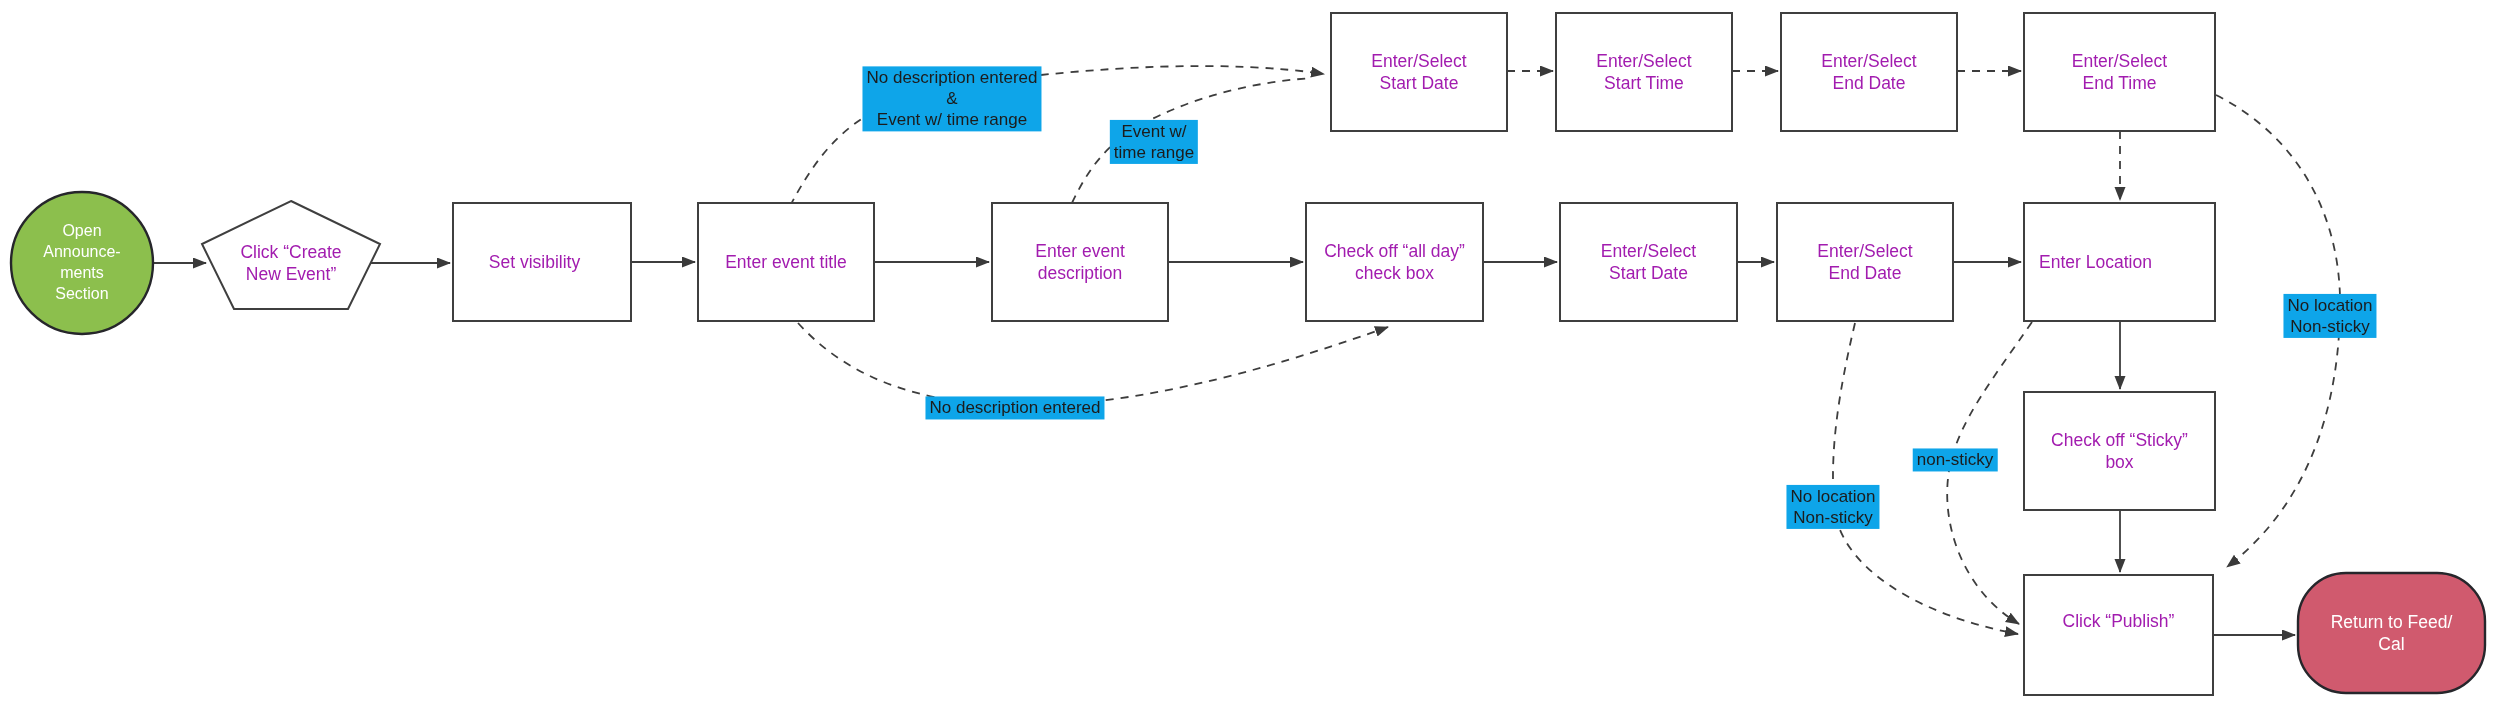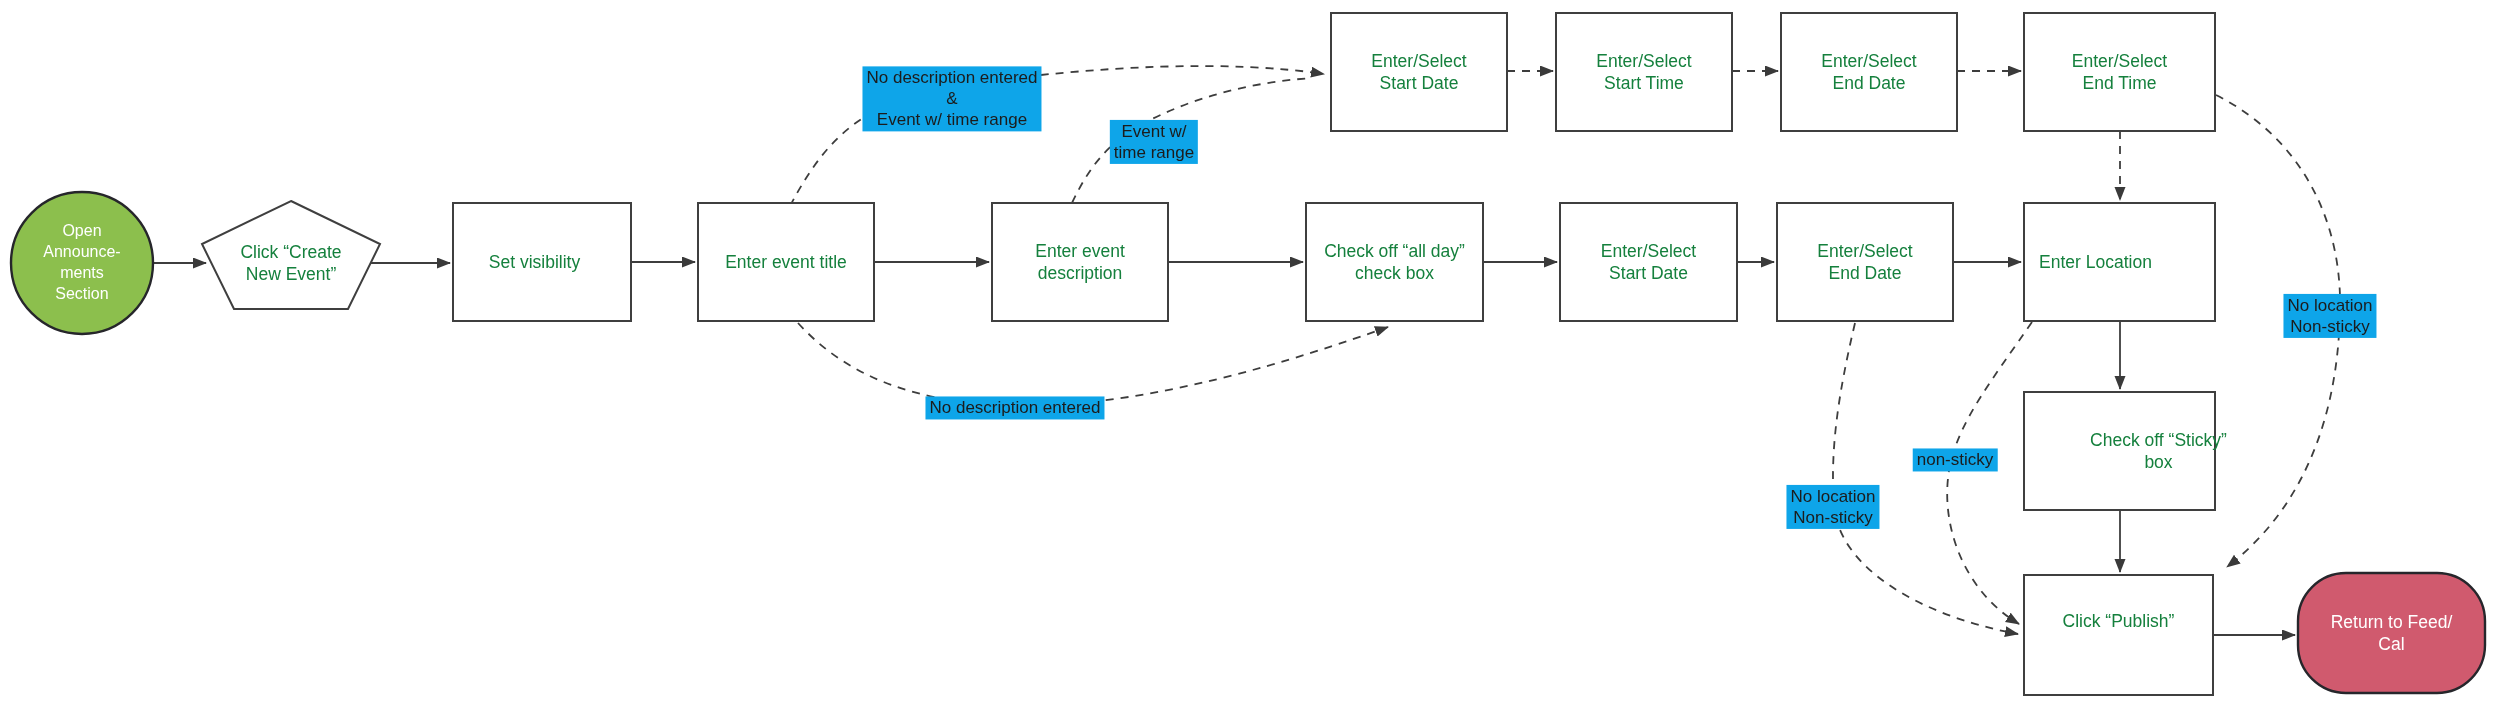--- a/index.html
+++ b/index.html
@@ -11,21 +11,21 @@
     overflow:hidden;
   }
   .canvas svg{position:absolute;left:0;top:0;}
   .edge{fill:none;stroke-width:1.8px;}
   .dash{stroke-dasharray:8 7;}
   .box{fill:#ffffff;stroke:#3f3f3f;stroke-width:2px;}
   .terminal{stroke:#26262b;stroke-width:2.4px;}
   .nlabel{
     position:absolute;display:flex;align-items:center;justify-content:center;
     text-align:center;white-space:pre-line;
-    font-size:17.5px;line-height:1.26;color:#15803d;
+    font-size:17.5px;line-height:1.26;color:#a21caf;
     pointer-events:none;
   }
   .nlabel.light{color:#ffffff;}
   .nlabel.small{font-size:16px;line-height:1.3;}
   .elabel{
     position:absolute;transform:translate(-50%,-50%);
     text-align:center;white-space:pre-line;
     font-size:17px;line-height:1.24;color:#1c1c1c;
     background:#0ea5e9;padding:1px 4px;
     pointer-events:none;
@@ -108,21 +108,21 @@
 End Date</div>
   <div class="nlabel" style="left:2000px;top:203px;width:191px;height:118px;">Enter Location</div>
   <div class="nlabel" style="left:1331px;top:13px;width:176px;height:118px;">Enter/Select
 Start Date</div>
   <div class="nlabel" style="left:1556px;top:13px;width:176px;height:118px;">Enter/Select
 Start Time</div>
   <div class="nlabel" style="left:1781px;top:13px;width:176px;height:118px;">Enter/Select
 End Date</div>
   <div class="nlabel" style="left:2024px;top:13px;width:191px;height:118px;">Enter/Select
 End Time</div>
-  <div class="nlabel" style="left:2024px;top:392px;width:191px;height:118px;padding-left:39px;">Check off “Sticky”
+  <div class="nlabel" style="left:2024px;top:392px;width:191px;height:118px;">Check off “Sticky”
 box</div>
   <div class="nlabel" style="left:2024px;top:575px;width:189px;height:92px;">Click “Publish”</div>
   <div class="nlabel light" style="left:2298px;top:573px;width:187px;height:120px;">Return to Feed/
 Cal</div>
 
   <div class="elabel" style="left:952px;top:99px;">No description entered
 &amp;
 Event w/ time range</div>
   <div class="elabel" style="left:1154px;top:122px;margin-top:20px;">Event w/
 time range</div>

